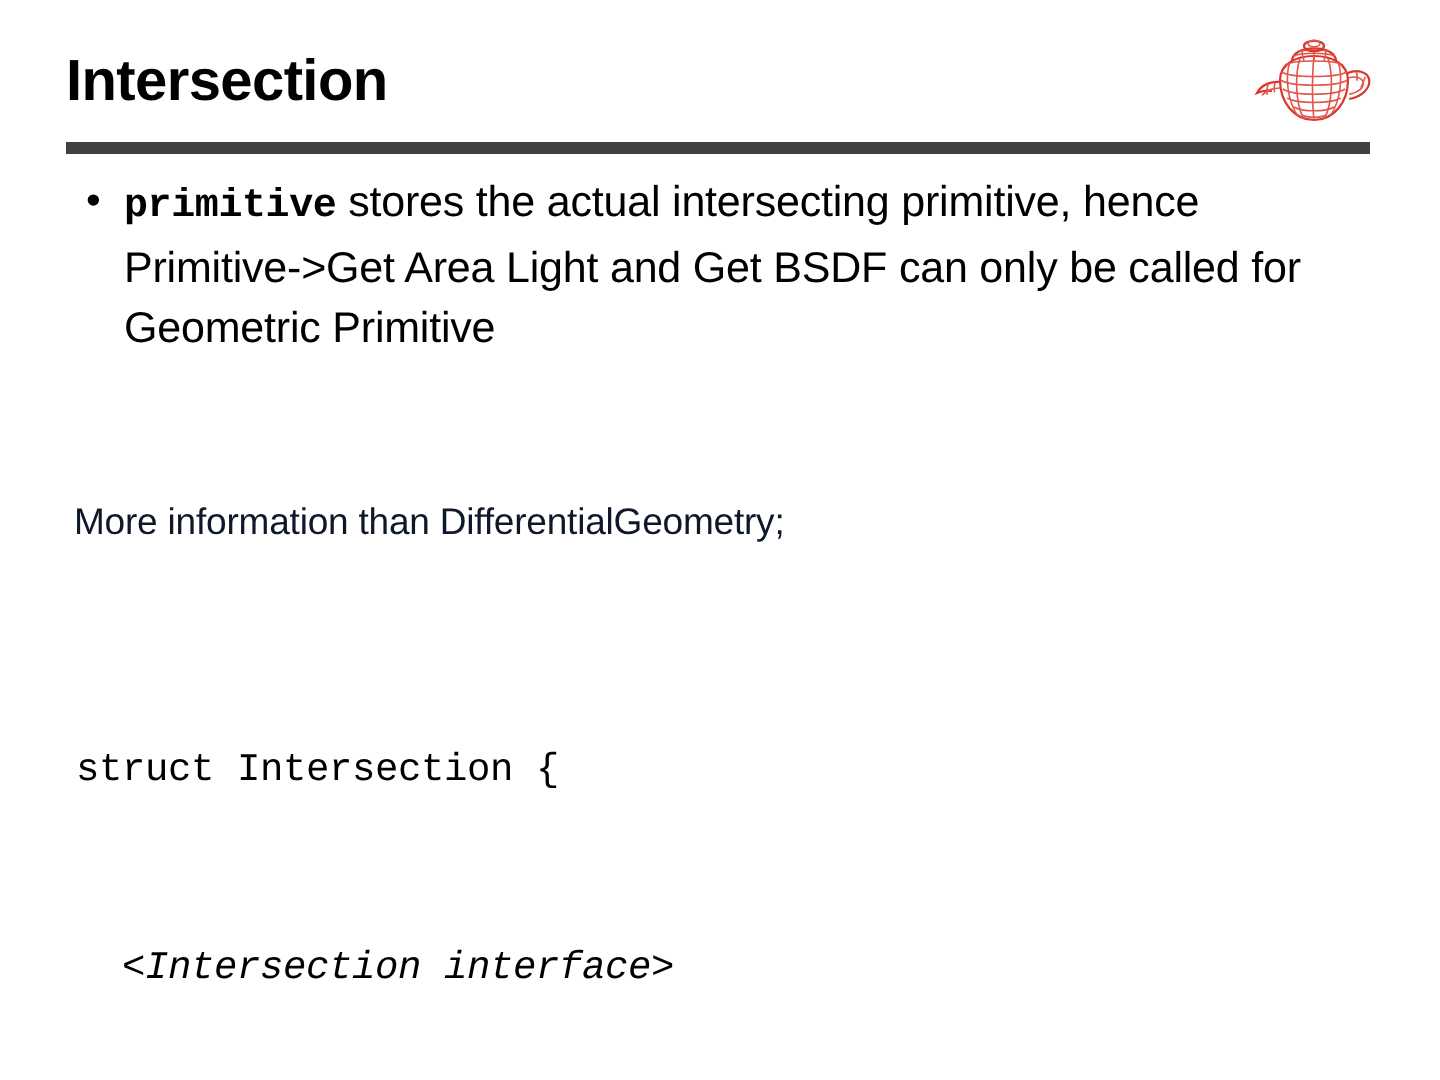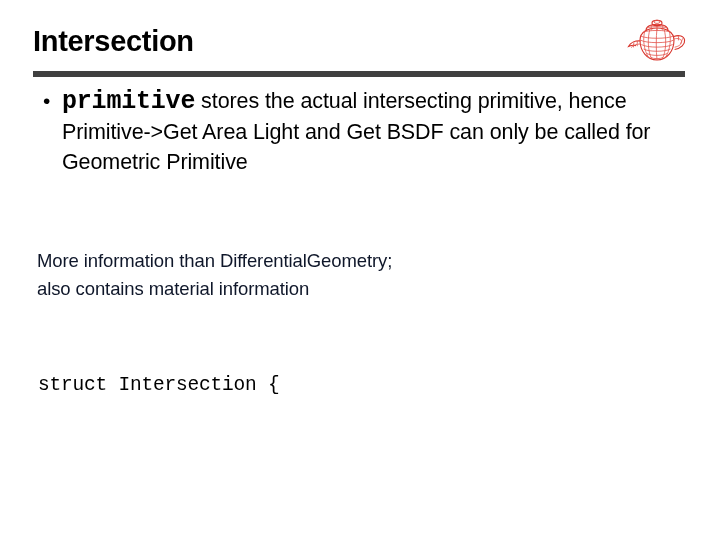--- a/index.html
+++ b/index.html
@@ -79,21 +79,21 @@
     flex: 1 1 auto;
     font-family: "Liberation Sans", sans-serif;
     font-size: 21.5px;
     line-height: 30px;
     color: #000000;
     letter-spacing: -0.1px;
   }
   .bullet-text .mono-b {
     font-family: "Liberation Mono", "DejaVu Sans Mono", monospace;
     font-weight: bold;
-    font-size: 25px;
+    font-size: 20px;
     letter-spacing: -0.2px;
     text-align: center;
   }
 
   
   .red-note {
     position: absolute;
     left: 37px;
     top: 247px;
     width: 620px;
@@ -177,24 +177,24 @@
 
   <div class="bullet-block">
     <div class="bullet-row">
       <div class="bullet-marker">•</div>
       <div class="bullet-text"><span class="mono-b">primitive</span><span> stores the actual intersecting primitive, hence Primitive-&gt;Get Area Light and Get BSDF can only be called for Geometric Primitive</span></div>
     </div>
   </div>
 
   <div class="red-note">
     <div>More information than DifferentialGeometry;</div>
-    <div>also contains material information</div>
   </div>
 
   <div class="code-block">
     <div class="code-line">struct Intersection {</div>
+    <div class="code-line italic">  &lt;Intersection interface&gt;</div>
     
     
     
     
   </div>
 
 </div>
 
 </body></html>

